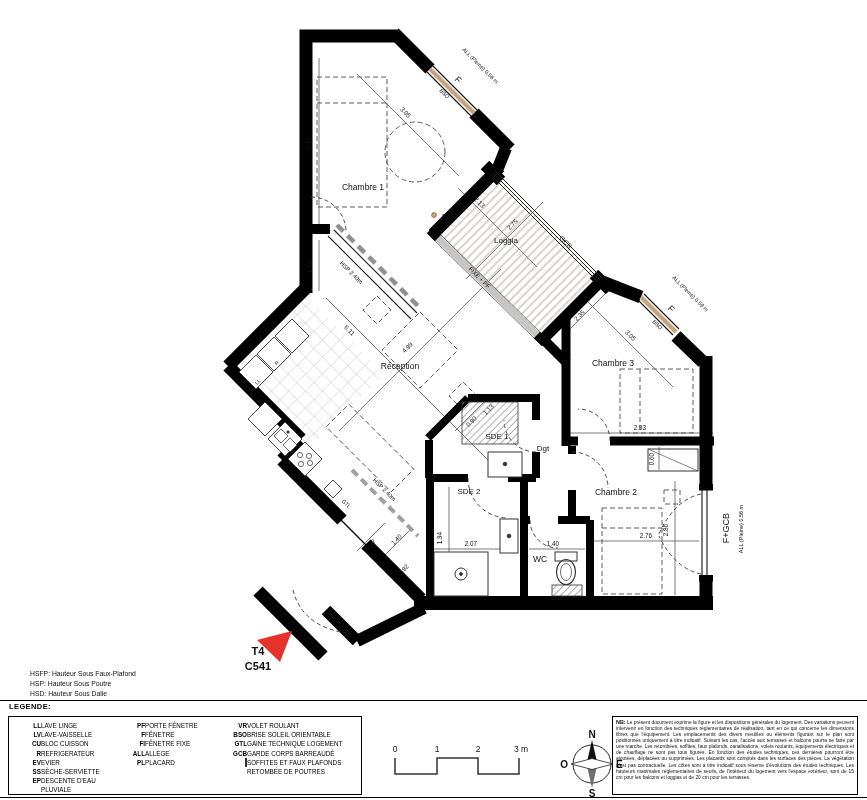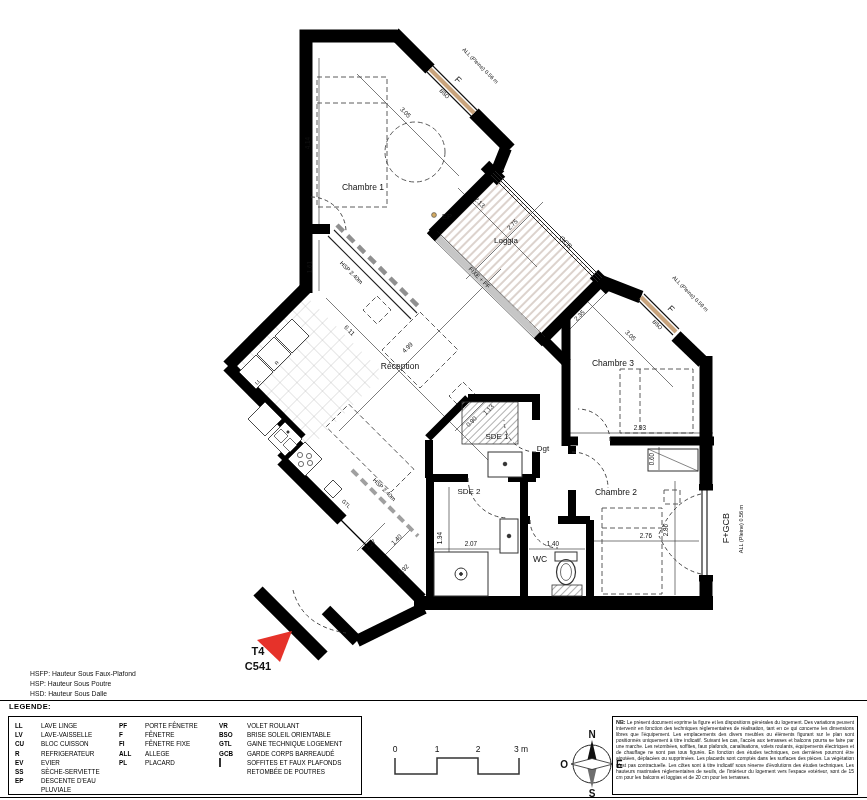--- a/index.html
+++ b/index.html
@@ -1,20 +1,20 @@
 <!DOCTYPE html>
 <html><head>
 <meta charset="utf-8">
 <style>
   html,body{margin:0;padding:0;background:#fff;}
   .stage{position:relative;width:867px;height:800px;background:#fff;overflow:hidden;
          font-family:"Liberation Sans",sans-serif;}
   .stage svg{position:absolute;left:0;top:0;z-index:0;}
   svg text{fill:#111;}
-  .overlay{position:absolute;z-index:2;}
+  .overlay{position:absolute;z-index:2;text-align:right;}
   .legend-title{left:9px;top:702px;font-size:7.5px;font-weight:bold;letter-spacing:.4px;}
   .legend-box{left:8px;top:716px;width:354px;height:79px;border:1.2px solid #000;
               padding:4px 0 0 6px;box-sizing:border-box;}
   .legend-cols{display:flex;}
   .lcol{display:flex;flex-direction:column;}
   .lcol1{width:104px;} .lcol2{width:100px;} .lcol3{width:142px;}
   .lrow{display:flex;font-size:6.3px;line-height:9.2px;white-space:nowrap;}
   .labbr{font-weight:bold;width:26px;flex:none;}
   .lcol3 .labbr{width:28px;}
   .llabel{font-weight:normal;}

